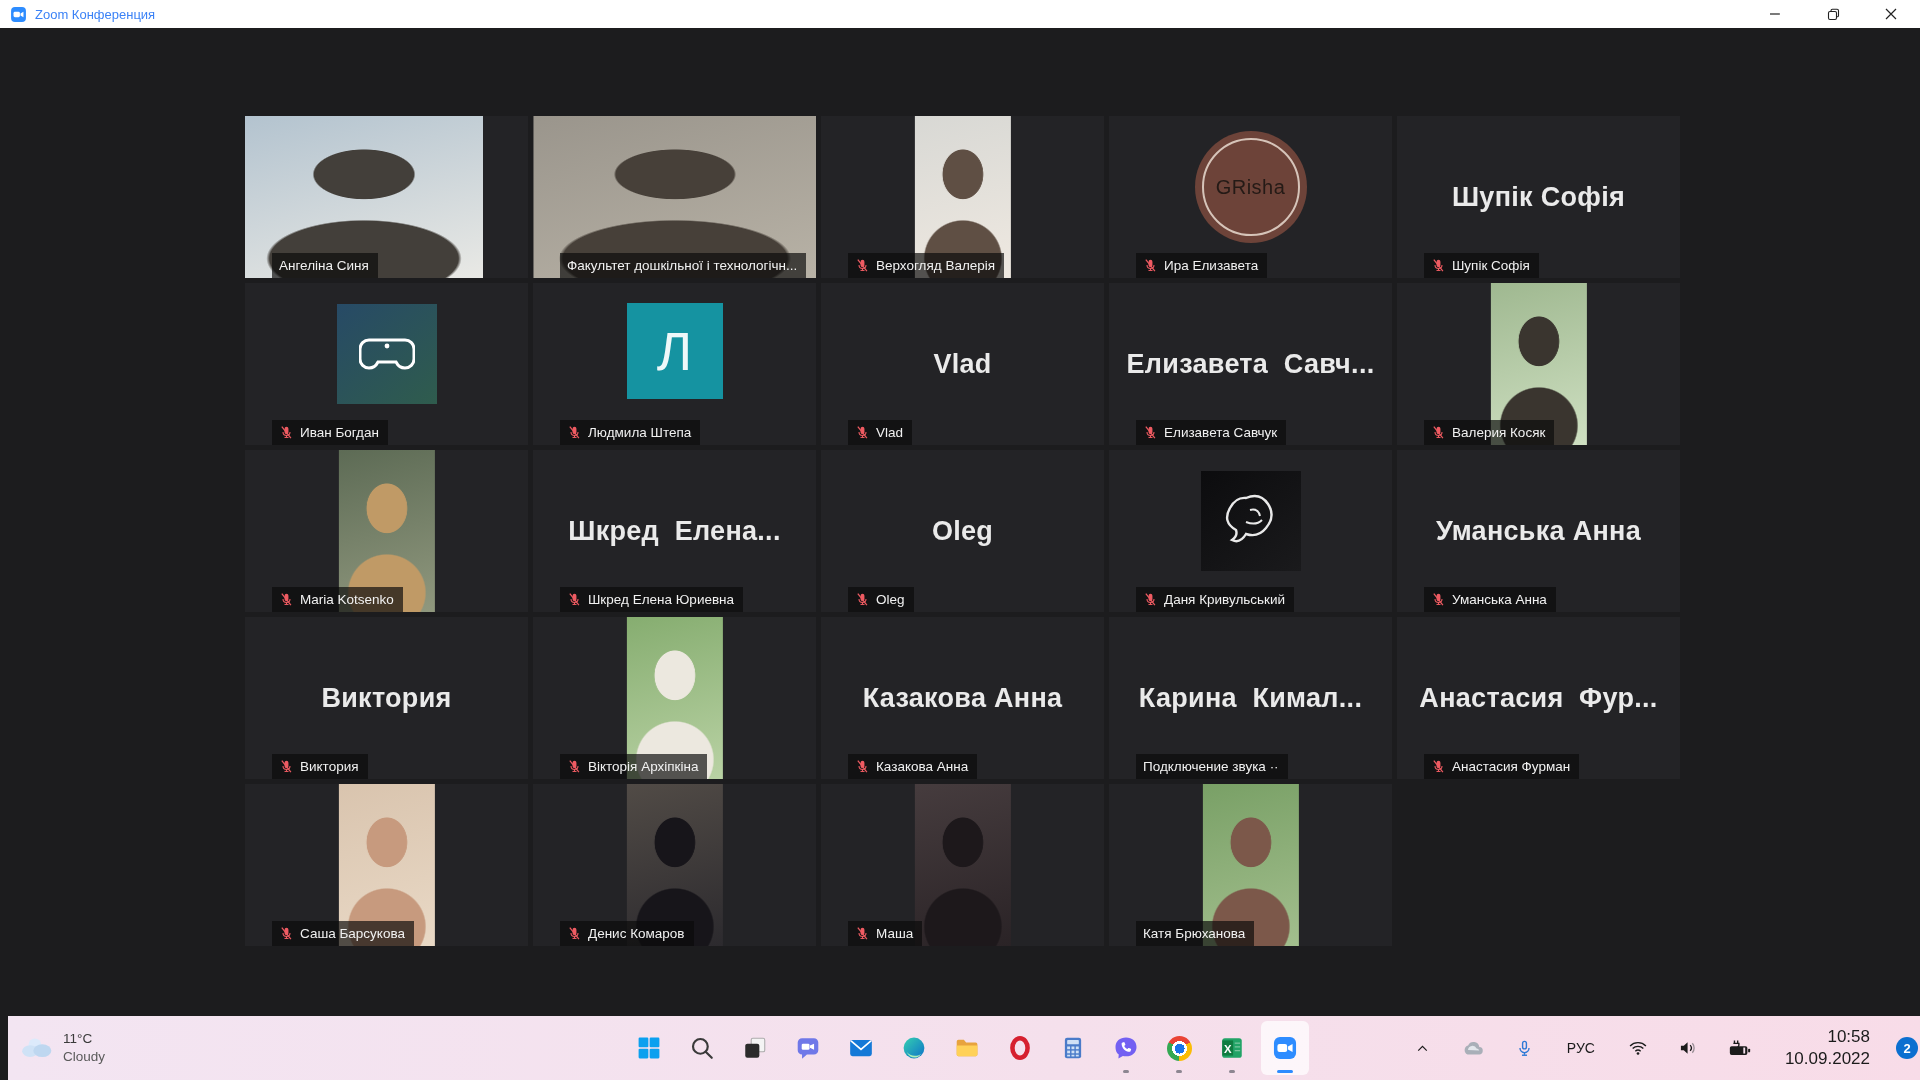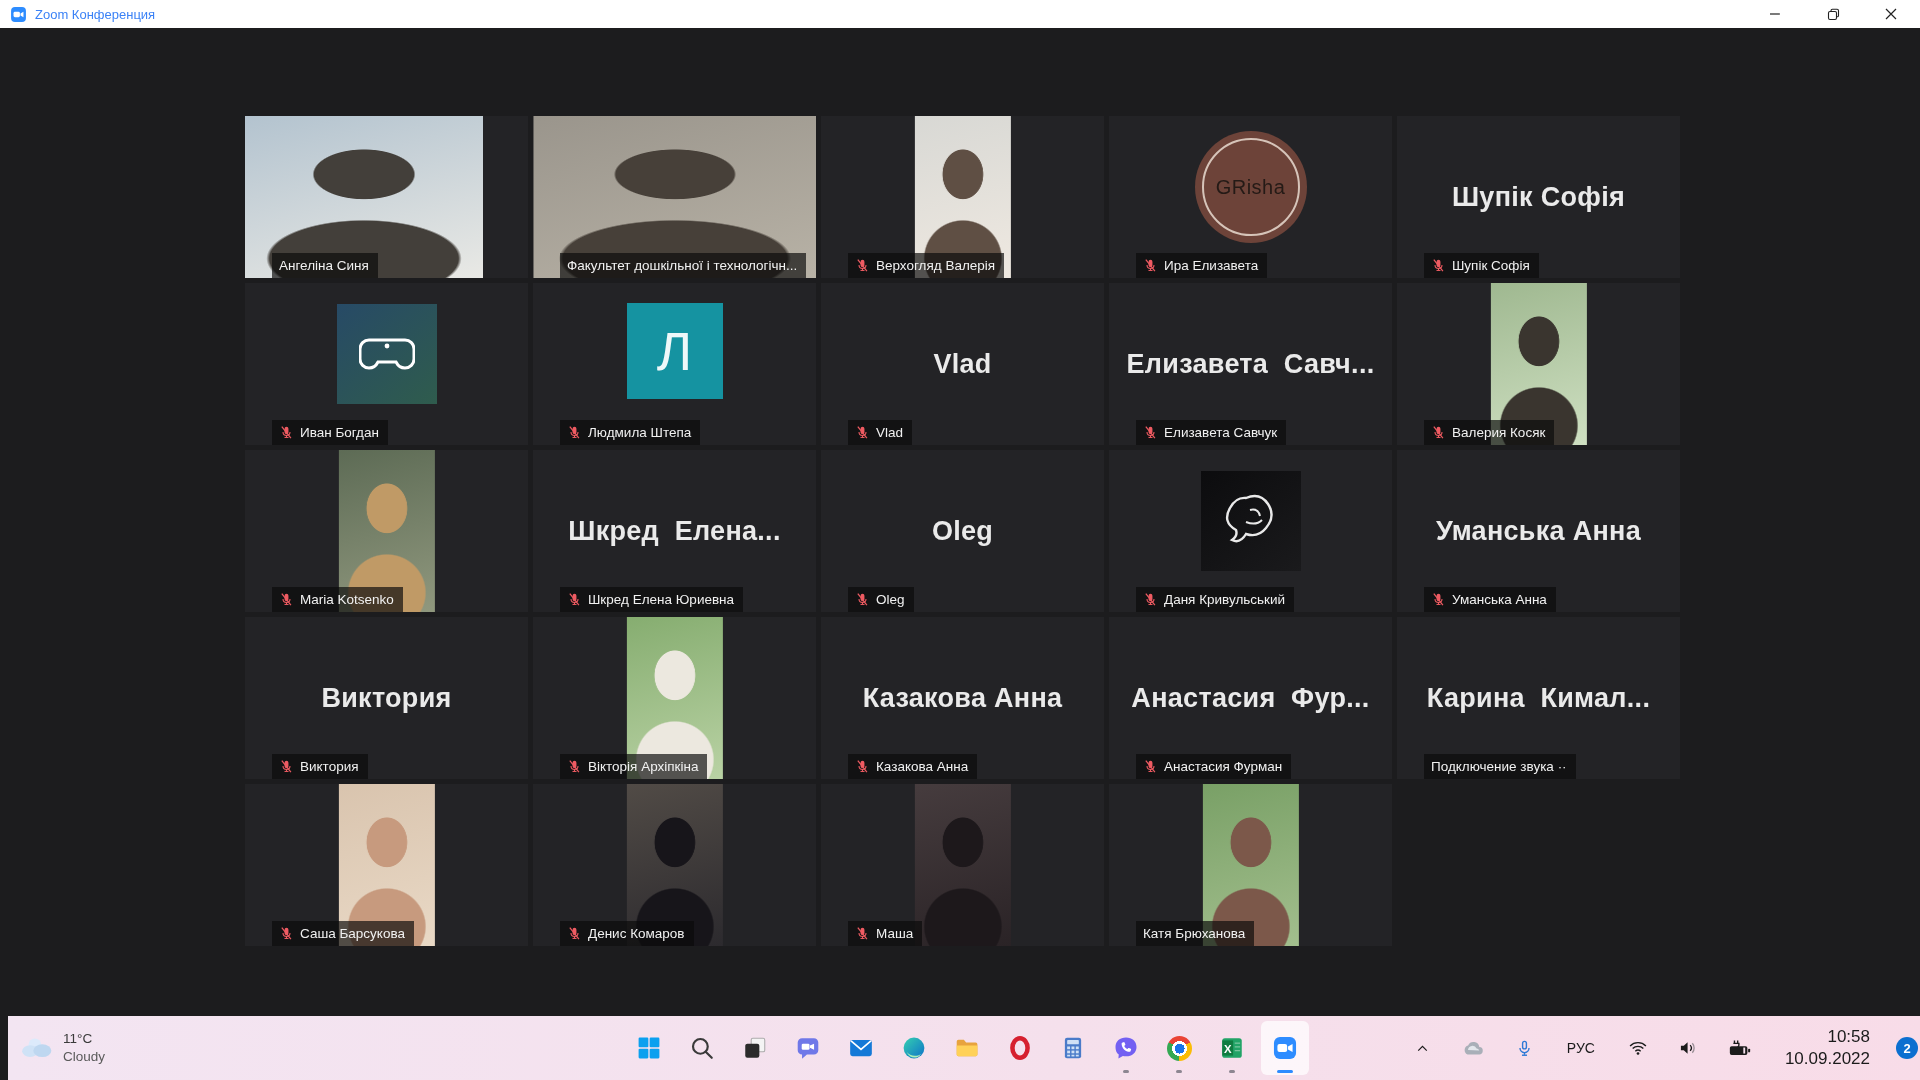--- a/index.html
+++ b/index.html
@@ -312,36 +312,36 @@
             <path d="M12,14.5 a3.1,3.1 0 0 0 3.1,-3.1 v-5.6 a3.1,3.1 0 0 0 -6.2,0 v5.6 a3.1,3.1 0 0 0 3.1,3.1z" fill="#ef5b62"></path>
             <path d="M6.4,11 a5.6,5.6 0 0 0 11.2,0" fill="none" stroke="#ef5b62" stroke-width="1.7"></path>
             <line x1="12" y1="16.6" x2="12" y2="19.6" stroke="#ef5b62" stroke-width="1.7"></line>
             <line x1="8.8" y1="19.9" x2="15.2" y2="19.9" stroke="#ef5b62" stroke-width="1.7"></line>
             <line x1="4.5" y1="2.5" x2="19" y2="21" stroke="#ef5b62" stroke-width="2"></line>
           </svg>
           <span>Казакова Анна</span>
         </div>
       </div>
       <div class="tile">
+        <div class="bigname">Карина  Кимал...</div>
+        <div class="plabel">
+          <span>Подключение звука ··</span>
+        </div>
+      </div>
+      <div class="tile">
         <div class="bigname">Анастасия  Фур...</div>
         <div class="plabel">
           <svg width="15" height="15" viewBox="0 0 24 24">
             <path d="M12,14.5 a3.1,3.1 0 0 0 3.1,-3.1 v-5.6 a3.1,3.1 0 0 0 -6.2,0 v5.6 a3.1,3.1 0 0 0 3.1,3.1z" fill="#ef5b62"></path>
             <path d="M6.4,11 a5.6,5.6 0 0 0 11.2,0" fill="none" stroke="#ef5b62" stroke-width="1.7"></path>
             <line x1="12" y1="16.6" x2="12" y2="19.6" stroke="#ef5b62" stroke-width="1.7"></line>
             <line x1="8.8" y1="19.9" x2="15.2" y2="19.9" stroke="#ef5b62" stroke-width="1.7"></line>
             <line x1="4.5" y1="2.5" x2="19" y2="21" stroke="#ef5b62" stroke-width="2"></line>
           </svg>
           <span>Анастасия Фурман</span>
-        </div>
-      </div>
-      <div class="tile">
-        <div class="bigname">Карина  Кимал...</div>
-        <div class="plabel">
-          <span>Подключение звука ··</span>
         </div>
       </div>
       <div class="tile">
         <div class="vid center" style="width: 34%; background: radial-gradient(36% 26% at 50% 36%, rgb(199, 154, 126) 0px, rgb(199, 154, 126) 58%, rgba(0, 0, 0, 0) 60%), radial-gradient(72% 42% at 50% 88%, rgb(199, 154, 126) 0px, rgb(199, 154, 126) 55%, rgba(0, 0, 0, 0) 57%), linear-gradient(165deg, rgb(217, 196, 174), rgb(233, 217, 198));"></div>
         <div class="plabel">
           <svg width="15" height="15" viewBox="0 0 24 24">
             <path d="M12,14.5 a3.1,3.1 0 0 0 3.1,-3.1 v-5.6 a3.1,3.1 0 0 0 -6.2,0 v5.6 a3.1,3.1 0 0 0 3.1,3.1z" fill="#ef5b62"></path>
             <path d="M6.4,11 a5.6,5.6 0 0 0 11.2,0" fill="none" stroke="#ef5b62" stroke-width="1.7"></path>
             <line x1="12" y1="16.6" x2="12" y2="19.6" stroke="#ef5b62" stroke-width="1.7"></line>
             <line x1="8.8" y1="19.9" x2="15.2" y2="19.9" stroke="#ef5b62" stroke-width="1.7"></line>

